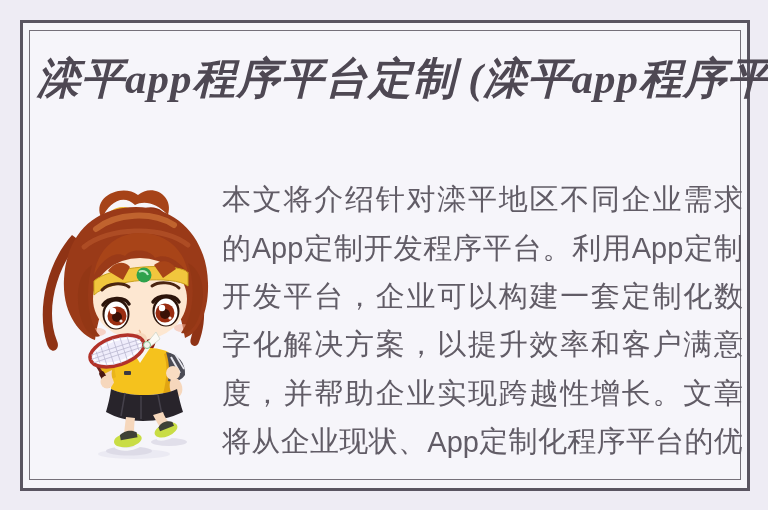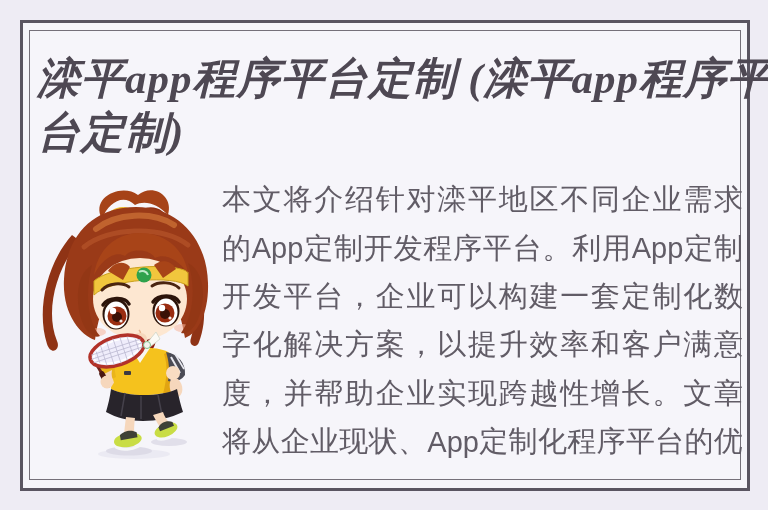--- a/index.html
+++ b/index.html
@@ -48,21 +48,20 @@
 </head>
 <body>
 
 <div class="page">
 
   <div class="frame-outer"></div>
   <div class="frame-inner"></div>
 
   <h1 class="title">
     <span class="title-line">滦平app程序平台定制 (滦平app程序平</span>
-    <span class="title-line">台定制)</span>
   </h1>
 
   <div class="illustration">
     <svg viewBox="0 0 196 278" xmlns="http://www.w3.org/2000/svg">
 
       <g>
         <ellipse cx="106" cy="271" rx="36" ry="5" fill="#e7e5f0" opacity="0.7"></ellipse>
         <ellipse cx="101" cy="268" rx="23" ry="4.5" fill="#dddbe7"></ellipse>
         <ellipse cx="141" cy="259" rx="18" ry="4" fill="#e1dfea"></ellipse>
       </g>

